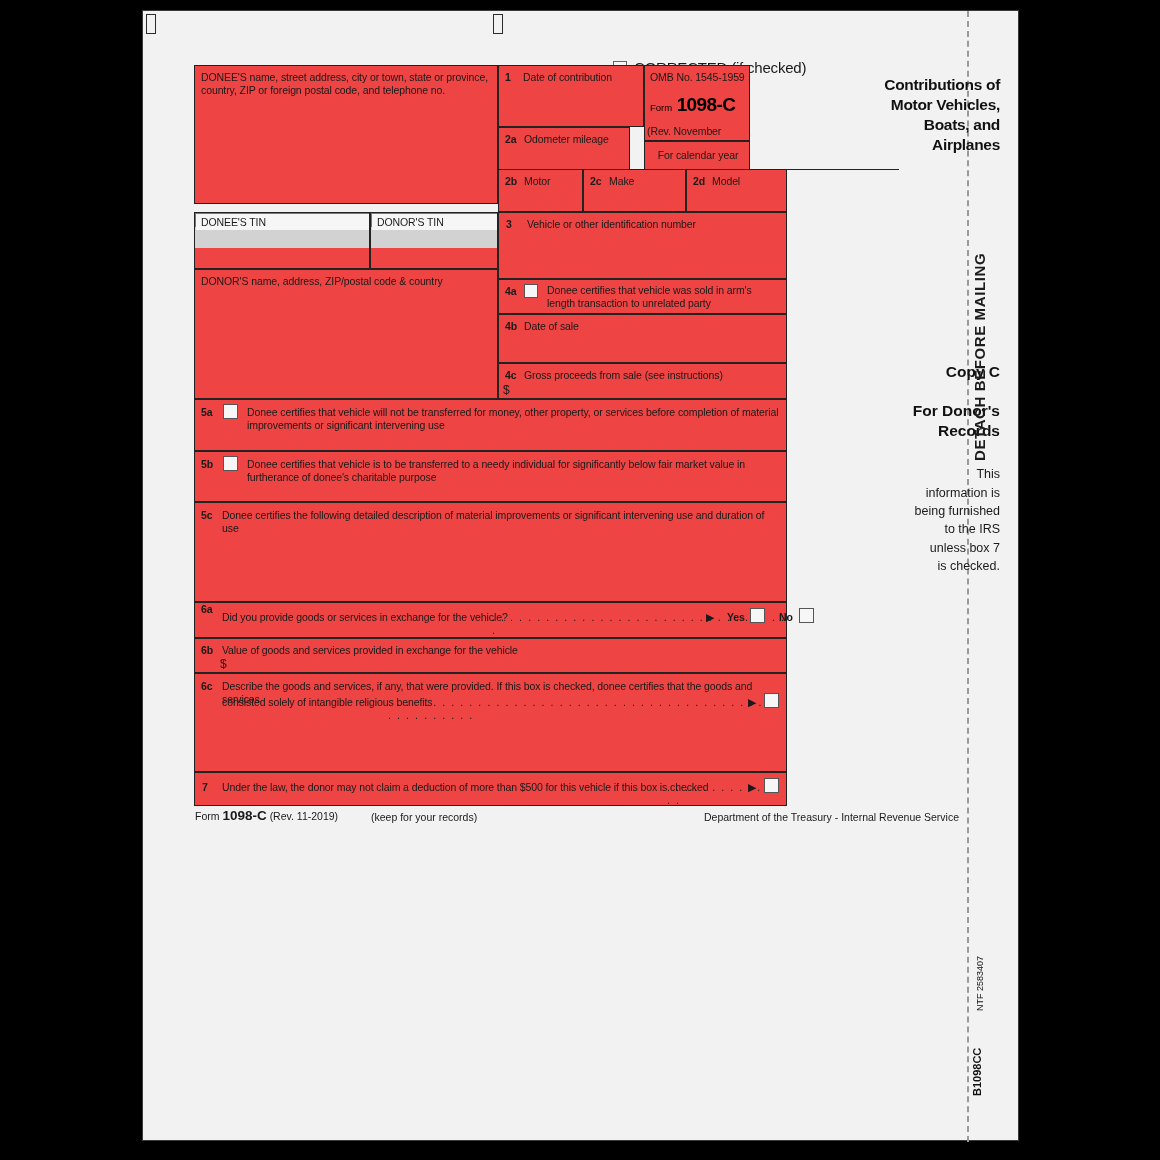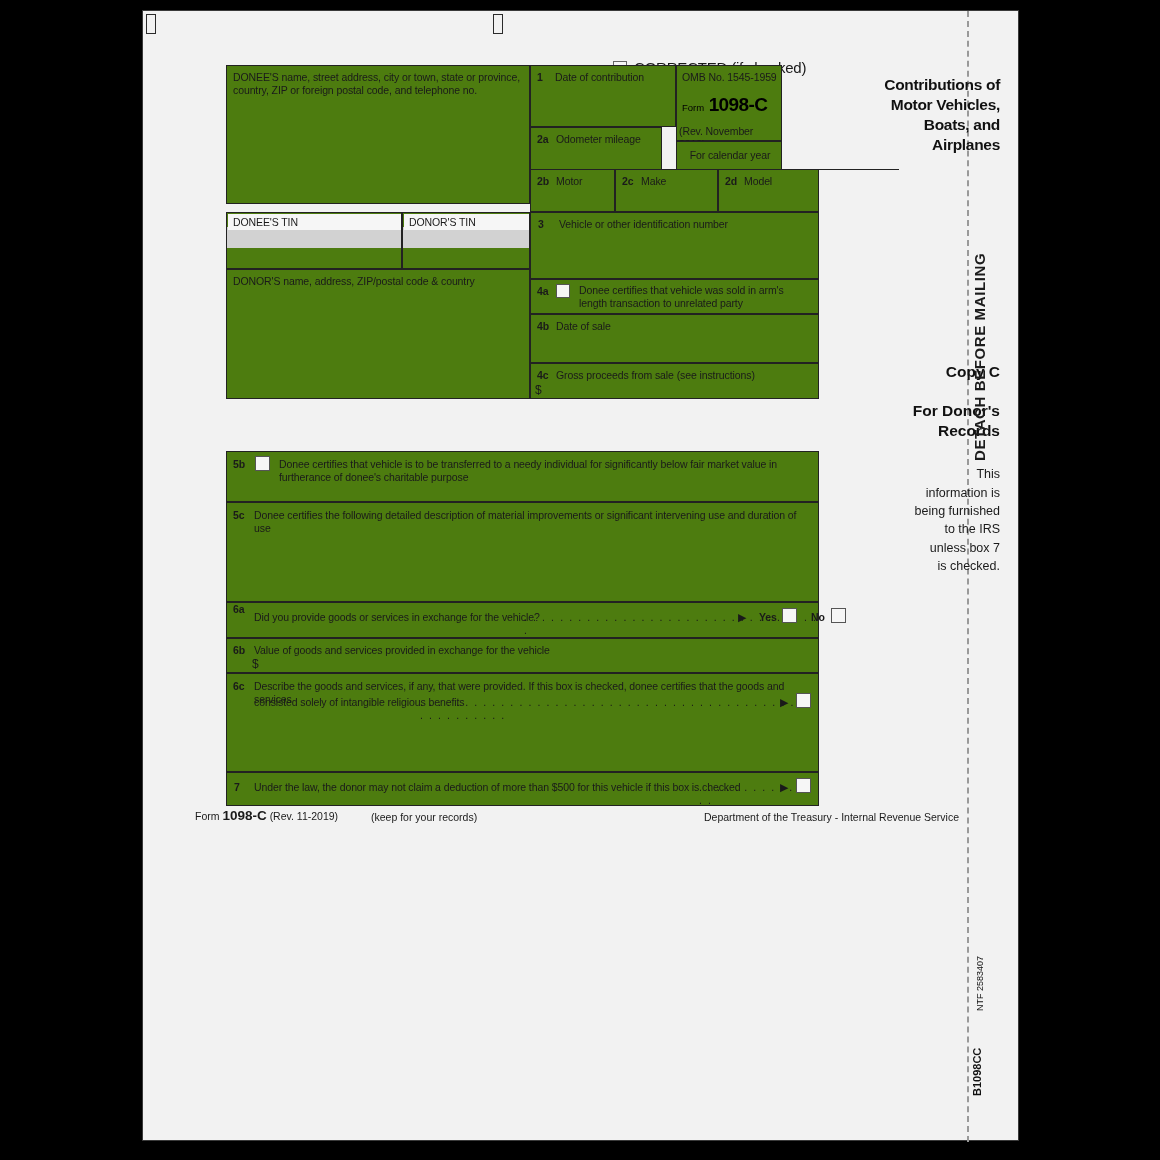--- a/index.html
+++ b/index.html
@@ -30,21 +30,21 @@
     border: 1.5px solid #2b2b2b;
     background: #f2f2f2;
   }
   
   .perf {
     position: absolute;
     left: 824px; top: 0px;
     width: 0px; height: 1131px;
     border-left: 2px dashed #9a9a9a;
   }
-  .bx  { position: absolute; border: 1.4px solid #222; background:#4d7c0f;margin-left:32px; }
+  .bx  { position: absolute; border: 1.4px solid #222; background:#ef4444; }
   .lbl { position:absolute; font-size: 10.5px; color:#1a1a1a; line-height:1.28;
          letter-spacing: -0.1px; }
   .num { font-weight: bold; }
   .ckbox { position:absolute; border:1.4px solid #555; background:#f6f6f6; }
   .hr { position:absolute; background:#222; }
   .gray { position:absolute; background:#d2d2d2; }
   .whitepatch{ position:absolute; background:#f6f6f6; }
 
   
   .corrected-row { position:absolute; left:470px; top:48px; }
@@ -182,20 +182,25 @@
       <div class="lbl num" style="left:6px; top:5px;">4b</div>
       <div class="lbl" style="left:25px; top:5px;">Date of sale</div>
     </div>
 
     <div class="bx" style="left:355px; top:352px; width:289px; height:36px;">
       <div class="lbl num" style="left:6px; top:5px;">4c</div>
       <div class="lbl" style="left:25px; top:5px;">Gross proceeds from sale (see instructions)</div>
       <div class="lbl" style="left:4px; top:19px; font-size:12px;">$</div>
     </div>
 
+    <div class="bx" style="left:51px; top:388px; width:593px; height:52px;">
+      <div class="lbl num" style="left:6px; top:6px;">5a</div>
+      <div class="ckbox" style="left:28px; top:4px; width:15px; height:15px;"></div>
+      <div class="lbl" style="left:52px; top:6px; width:532px;">Donee certifies that vehicle will not be transferred for money, other property, or services before completion of material improvements or significant intervening use</div>
+    </div>
 
     <div class="bx" style="left:51px; top:440px; width:593px; height:51px;">
       <div class="lbl num" style="left:6px; top:6px;">5b</div>
       <div class="ckbox" style="left:28px; top:4px; width:15px; height:15px;"></div>
       <div class="lbl" style="left:52px; top:6px; width:532px;">Donee certifies that vehicle is to be transferred to a needy individual for significantly below fair market value in furtherance of donee's charitable purpose</div>
     </div>
 
     <div class="bx" style="left:51px; top:491px; width:593px; height:100px;">
       <div class="lbl num" style="left:6px; top:6px;">5c</div>
       <div class="lbl" style="left:27px; top:6px; width:556px;">Donee certifies the following detailed description of material improvements or significant intervening use and duration of use</div>

